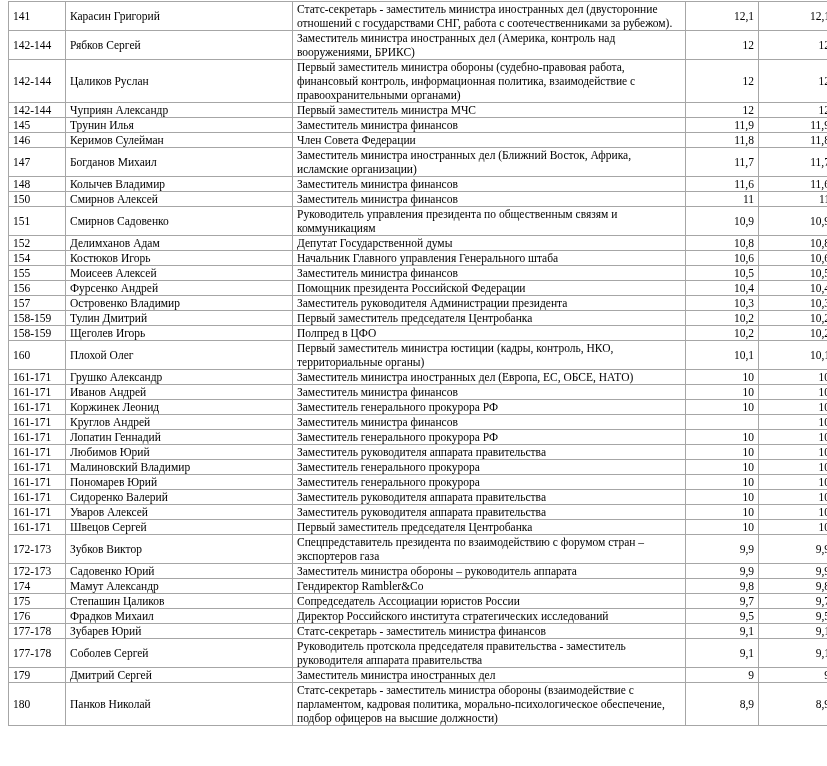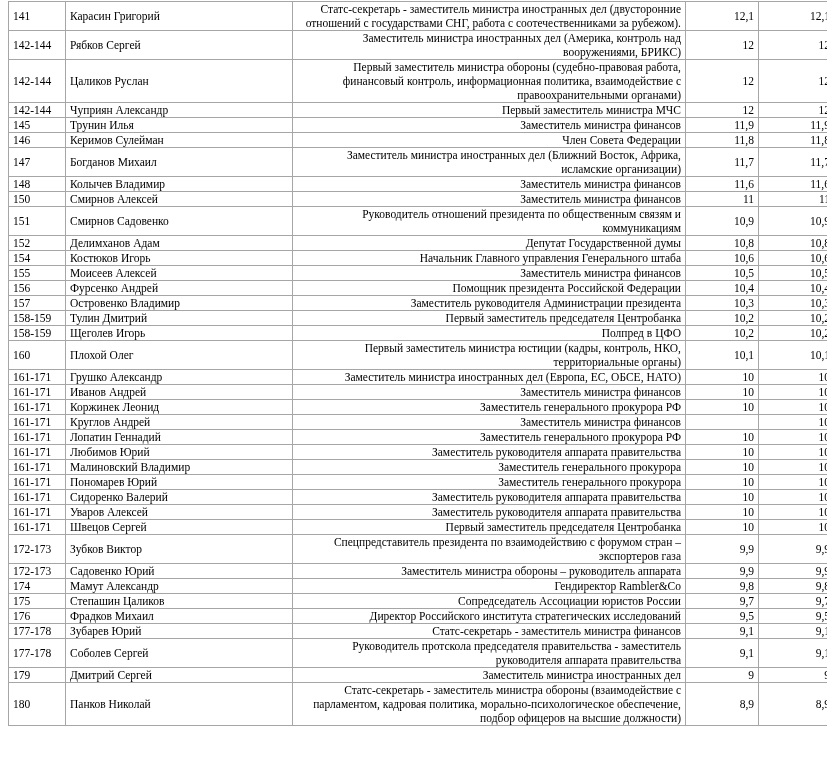--- a/index.html
+++ b/index.html
@@ -22,21 +22,21 @@
   }
   table.ranking td {
     border: 1px solid #a6a6a6;
     padding: 0 4px;
     vertical-align: middle;
     line-height: 14px;
     word-wrap: break-word;
   }
   td.col-rank { padding-left: 5px; }
   td.col-name { padding-left: 8px; }
-  td.col-position { padding-right: 6px; text-align: right; }
+  td.col-position { padding-right: 6px; }
   td.col-score1, td.col-score2 {
     text-align: right;
     padding-right: 4px;
   }
 </style>
 </head>
 <body>
 
 <table class="ranking">
   <colgroup>
@@ -106,21 +106,21 @@
       <tr>
         <td class="col-rank">150</td>
         <td class="col-name">Смирнов Алексей</td>
         <td class="col-position">Заместитель министра финансов</td>
         <td class="col-score1">11</td>
         <td class="col-score2">11</td>
       </tr>
       <tr>
         <td class="col-rank">151</td>
         <td class="col-name">Смирнов Садовенко</td>
-        <td class="col-position">Руководитель отношений президента по общественным связям и коммуникациям</td>
+        <td class="col-position">Руководитель управления президента по общественным связям и коммуникациям</td>
         <td class="col-score1">10,9</td>
         <td class="col-score2">10,9</td>
       </tr>
       <tr>
         <td class="col-rank">152</td>
         <td class="col-name">Делимханов Адам</td>
         <td class="col-position">Депутат Государственной думы</td>
         <td class="col-score1">10,8</td>
         <td class="col-score2">10,8</td>
       </tr>

